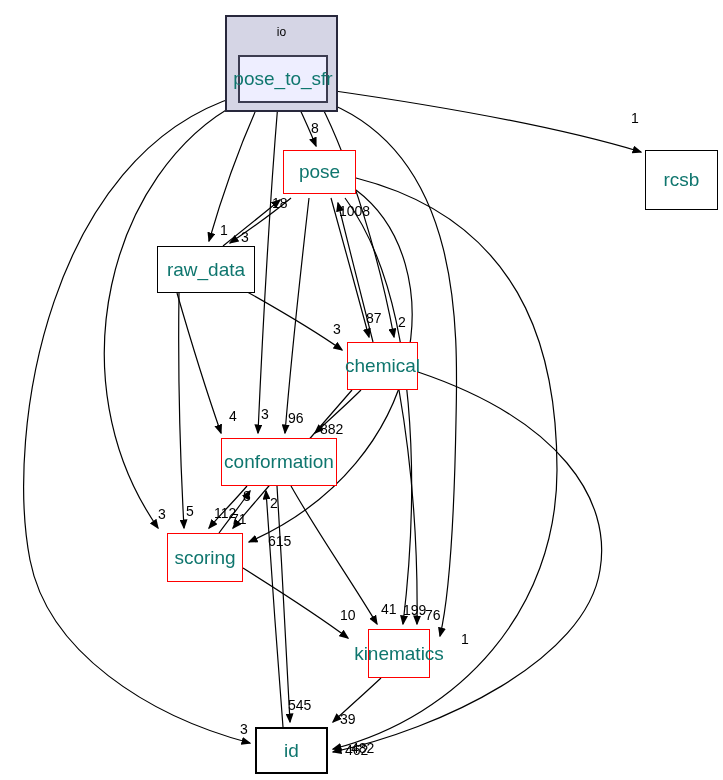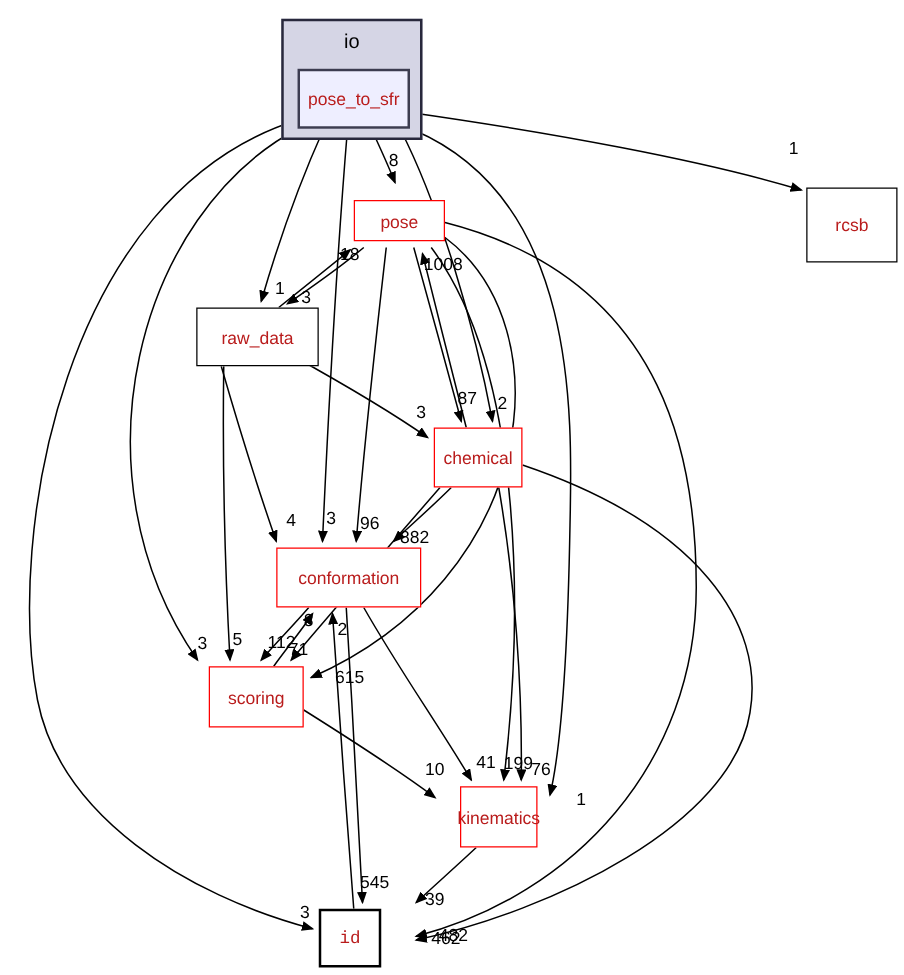--- a/index.html
+++ b/index.html
@@ -1,22 +1,22 @@
 <!DOCTYPE html>
 <html><head>
 <meta charset="utf-8">
 <style>
   html,body{margin:0;padding:0;background:#ffffff;}
   .canvas{position:relative;width:723px;height:780px;background:#ffffff;overflow:hidden;
           font-family:"Liberation Sans", sans-serif;}
   #edge-layer{position:absolute;left:0;top:0;width:723px;height:780px;z-index:1;}
   .cluster{position:absolute;z-index:2;box-sizing:border-box;}
-  .cluster-label{position:absolute;width:100%;text-align:center;font-size:16px;color:#000;}
+  .cluster-label{position:absolute;width:100%;text-align:center;font-size:12px;color:#000;}
   .node{position:absolute;z-index:3;box-sizing:border-box;display:flex;align-items:center;
-        justify-content:center;font-size:14px;color:#b91c1c;cursor:pointer;background:#fff;}
+        justify-content:center;font-size:19px;color:#0f766e;cursor:pointer;background:#fff;}
   .edge-label{font-size:14px;fill:#000000;font-family:"Liberation Sans", sans-serif;}
 </style>
 </head>
 <body>
 
 <div class="canvas">
 
   <svg id="edge-layer" width="723" height="780" viewBox="0 0 723 780">
     <defs>
       <marker id="arrow" markerWidth="10" markerHeight="8" refX="8.5" refY="4" orient="auto" markerUnits="userSpaceOnUse">
@@ -88,23 +88,23 @@
         <text x="345" y="755" class="edge-label">462</text>
       </g>
   </svg>
 
   <div id="cluster-box" class="cluster" style="left: 225px; top: 15px; width: 113px; height: 97px; background: rgb(213, 213, 229); border: 2px solid rgb(40, 40, 60);">
     <span class="cluster-label" style="top: 8px;">io</span>
   </div>
 
   <div id="node-layer">
       <div class="node" style="left: 238px; top: 55px; width: 90px; height: 48px; border: 2px solid rgb(60, 60, 80); background: rgb(238, 238, 255);">pose_to_sfr</div>
-      <div class="node" style="left: 283px; top: 160px; width: 73px; height: 33px; border: 1px solid rgb(255, 0, 0); background: rgb(255, 255, 255);">pose</div>
+      <div class="node" style="left: 283px; top: 150px; width: 73px; height: 44px; border: 1px solid rgb(255, 0, 0); background: rgb(255, 255, 255);">pose</div>
       <div class="node" style="left: 645px; top: 150px; width: 73px; height: 60px; border: 1px solid rgb(0, 0, 0); background: rgb(255, 255, 255);">rcsb</div>
       <div class="node" style="left: 157px; top: 246px; width: 98px; height: 47px; border: 1px solid rgb(0, 0, 0); background: rgb(255, 255, 255);">raw_data</div>
       <div class="node" style="left: 347px; top: 342px; width: 71px; height: 48px; border: 1px solid rgb(255, 0, 0); background: rgb(255, 255, 255);">chemical</div>
       <div class="node" style="left: 221px; top: 438px; width: 116px; height: 48px; border: 1px solid rgb(255, 0, 0); background: rgb(255, 255, 255);">conformation</div>
       <div class="node" style="left: 167px; top: 533px; width: 76px; height: 49px; border: 1px solid rgb(255, 0, 0); background: rgb(255, 255, 255);">scoring</div>
       <div class="node" style="left: 368px; top: 629px; width: 62px; height: 49px; border: 1px solid rgb(255, 0, 0); background: rgb(255, 255, 255);">kinematics</div>
-      <div class="node" style="left: 255px; top: 727px; width: 50px; height: 47px; border: 2px solid rgb(0, 0, 0); background: rgb(255, 255, 255); font-family: Liberation Mono, monospace;">id</div>
+      <div class="node" style="left: 255px; top: 727px; width: 73px; height: 47px; border: 2px solid rgb(0, 0, 0); background: rgb(255, 255, 255);">id</div>
     </div>
 
 </div>
 
 </body></html>

